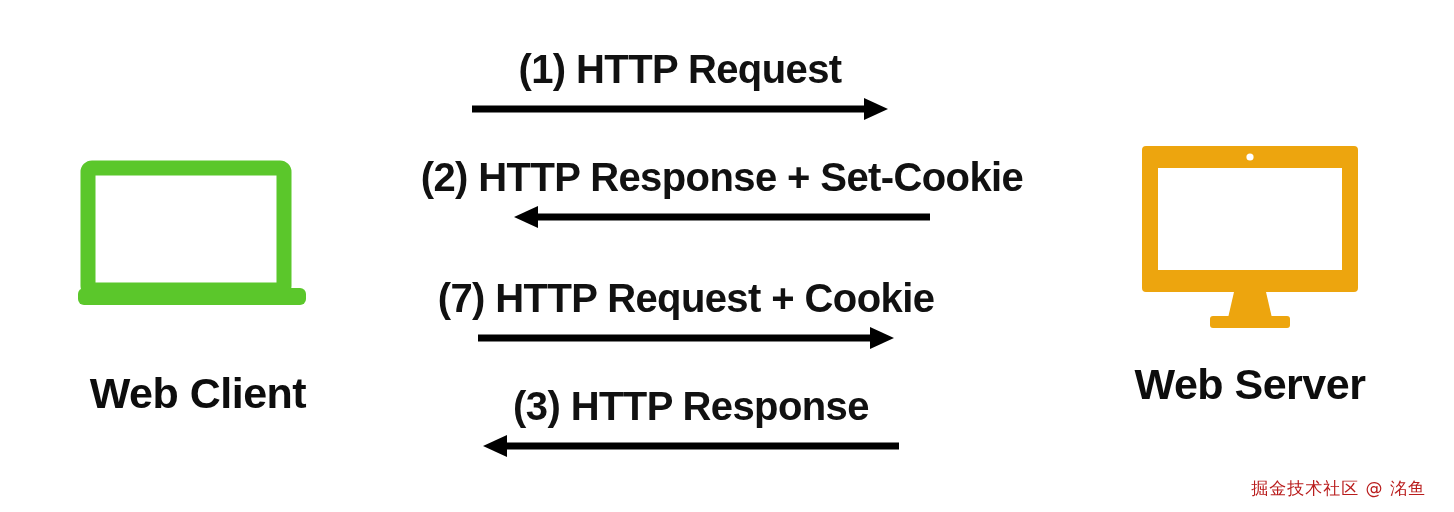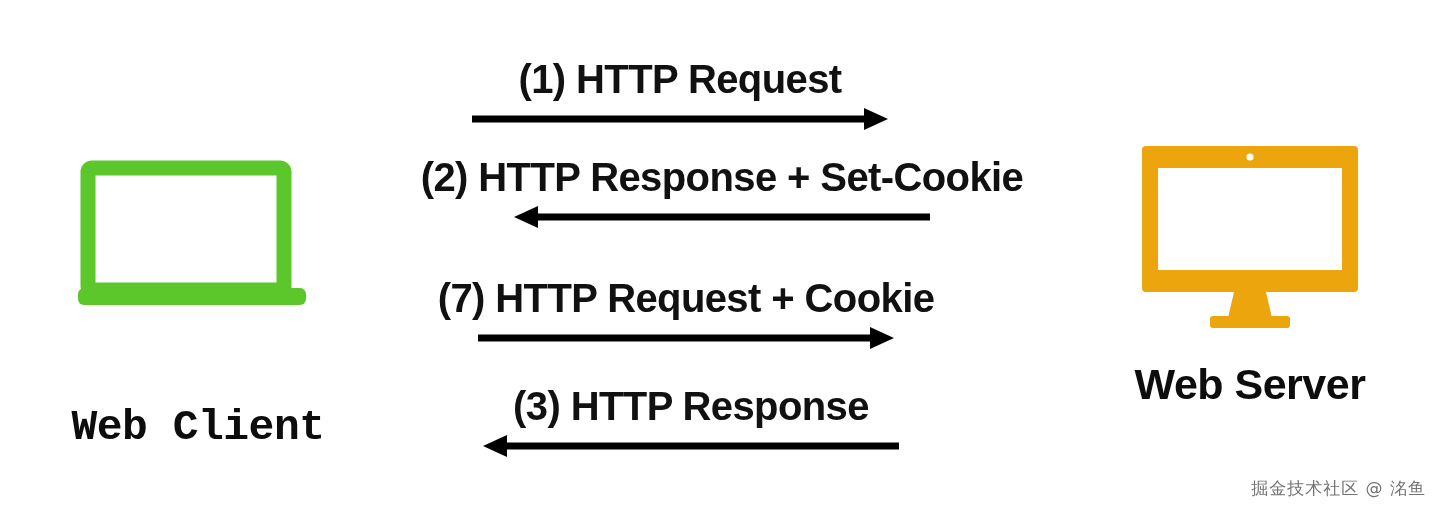--- a/index.html
+++ b/index.html
@@ -35,21 +35,21 @@
   }
   .node-label {
     font-family: "Liberation Sans", sans-serif;
     font-weight: bold;
     font-size: 43px;
     color: #0d0d0d;
     letter-spacing: -0.5px;
     white-space: nowrap;
     line-height: 1;
   }
-  #client-label { margin-top: 92px; font-family: Liberation Mono, monospace; }
+  #client-label { margin-top: 58px; }
   #server-label { margin-top: 27px; }
 
   
   .flow {
     position: absolute;
     display: flex;
     flex-direction: column;
     align-items: center;
   }
   .flow-label {
@@ -59,33 +59,33 @@
     color: #111111;
     letter-spacing: -0.6px;
     white-space: nowrap;
     line-height: 1.05;
   }
   .flow-arrow {
     display: block;
     margin-top: 6px;
   }
 
-  #flow-1 { left: 400px; top: 48px;  width: 560px; margin-top: 10px; }
+  #flow-1 { left: 400px; top: 48px;  width: 560px; }
   #flow-2 { left: 342px; top: 156px; width: 760px; justify-content: flex-end; }
   #flow-3 { left: 366px; top: 277px; width: 640px; }
   #flow-4 { left: 406px; top: 385px; width: 570px; }
 
   
   #watermark {
     position: absolute;
     right: 28px;
     bottom: 12px;
     font-family: "DejaVu Sans", sans-serif;
     font-size: 17px;
-    color: #737373;
+    color: #b91c1c;
     letter-spacing: 1px;
     white-space: nowrap;
   }
 </style>
 </head>
 <body>
 
 <div id="stage">
 
   <div class="endpoint" id="client-node">

